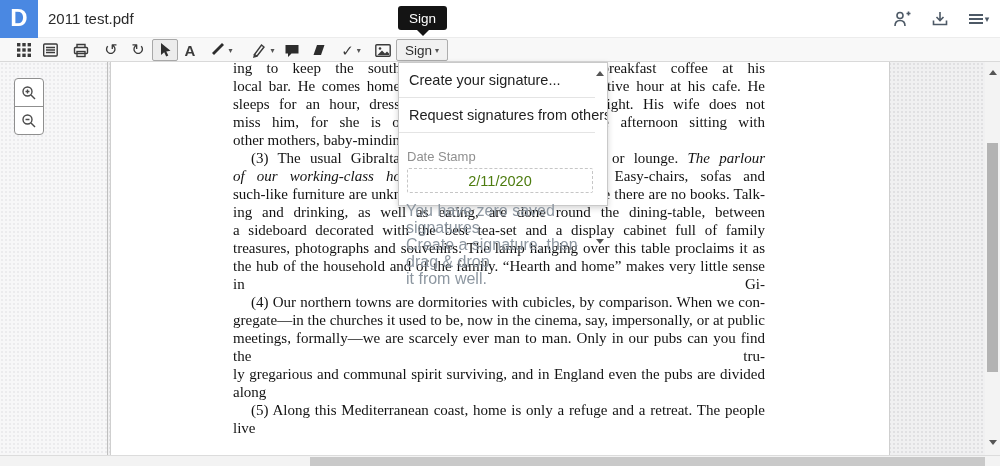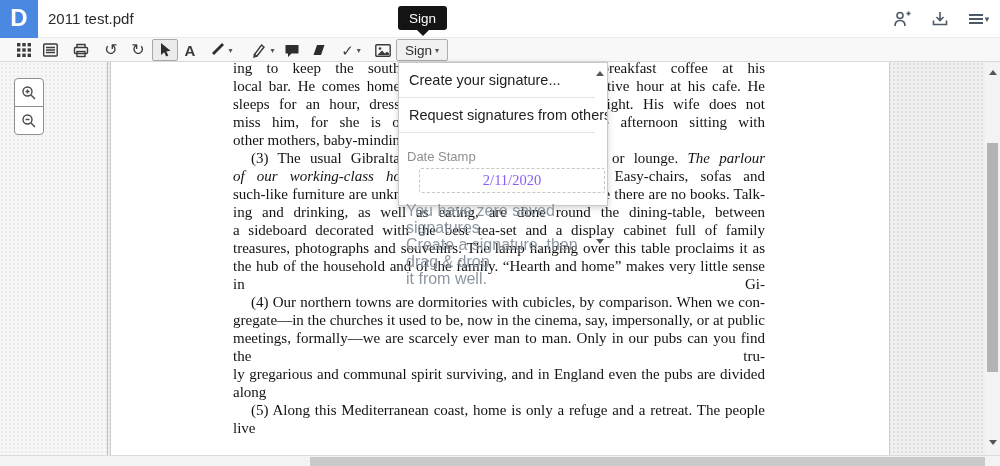--- a/index.html
+++ b/index.html
@@ -45,21 +45,21 @@
   .doc-text { position:absolute; left:122px; top:-3px; width:532px; font-family:"Liberation Serif",serif; font-size:15px; line-height:18px; color:#121212; }
   .doc-text .line { white-space:normal; }
   .doc-text .line.j { text-align:justify; text-align-last:justify; text-justify:inter-word; }
   .doc-text .line.ind { text-indent:18px; }
 
   
   .dropdown { position:absolute; left:398px; top:0px; width:210px; height:144px; background:#fff; border:1px solid #c9c9c9; box-shadow:0 2px 6px rgba(0,0,0,.18); z-index:50; }
   .dd-item { height:34px; line-height:34px; padding-left:10px; font-size:14.5px; color:#222; cursor:pointer; white-space:nowrap; overflow:hidden; }
   .dd-div { height:1px; background:#e4e4e4; width:196px; }
   .dd-label { padding:16px 0 4px 8px; font-size:13px; color:#8f8f8f; }
-  .dd-datebox { margin-left:20px; width:186px; height:25px; border:1px dashed #c6c6c6; border-radius:2px; display:flex; align-items:center; justify-content:center; font-size:14.5px; color:#8b5cf6; cursor:pointer;font-family:Liberation Serif, serif; }
+  .dd-datebox { margin-left:8px; width:186px; height:25px; border:1px dashed #c6c6c6; border-radius:2px; display:flex; align-items:center; justify-content:center; font-size:14.5px; color:#4d7c0f; cursor:pointer; }
   .dd-help { padding:9px 0 0 7px; font-size:16px; line-height:17px; color:#8c96a0; }
   .dd-scroll { position:absolute; right:1px; top:0; width:13px; height:188px; }
   .tri-up { width:0; height:0; border-left:4px solid transparent; border-right:4px solid transparent; border-bottom:5px solid #555; position:absolute; left:3px; }
   .tri-dn { width:0; height:0; border-left:4px solid transparent; border-right:4px solid transparent; border-top:5px solid #555; position:absolute; left:3px; }
 
   
   .vscroll { position:absolute; left:985px; top:0; width:15px; height:393px; background:#f3f3f3; }
   .vthumb { position:absolute; left:2px; top:81px; width:11px; height:229px; background:#b3b3b3; cursor:pointer; }
   .hscroll { position:absolute; left:0; top:455px; width:1000px; height:11px; background:#f3f3f3; border-top:1px solid #dcdcdc; }
   .hthumb { position:absolute; left:310px; top:1px; width:675px; height:9px; background:#c9c9c9; cursor:pointer; }

